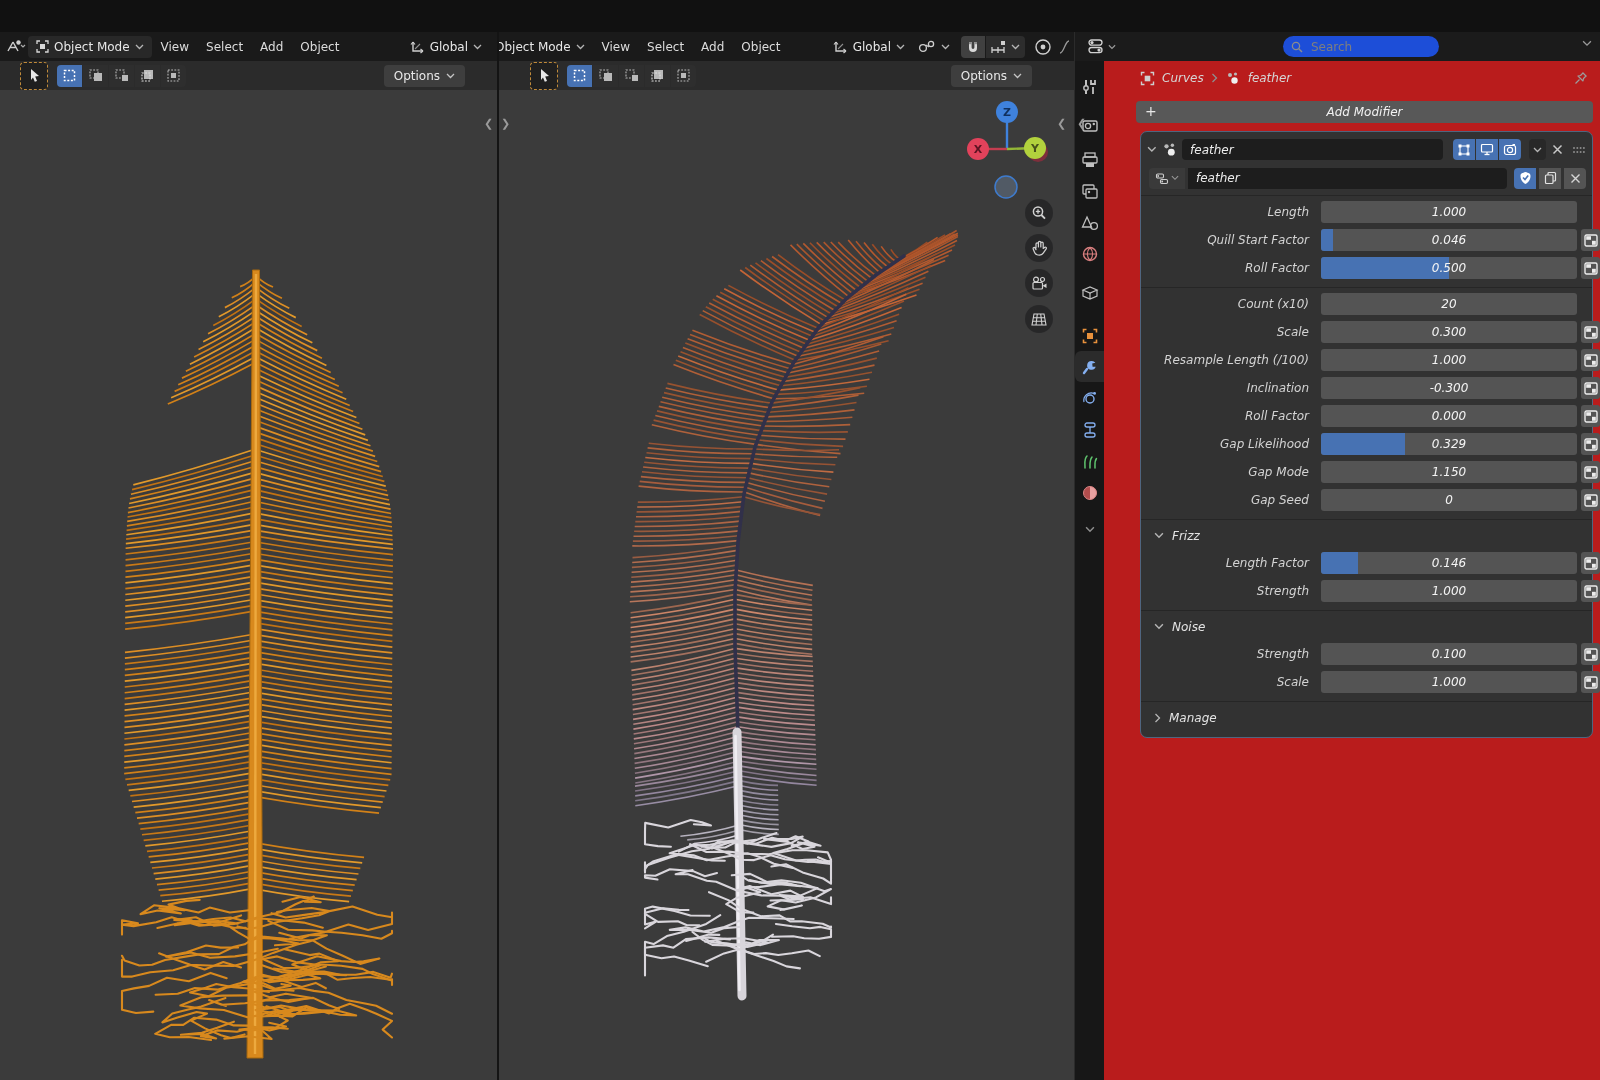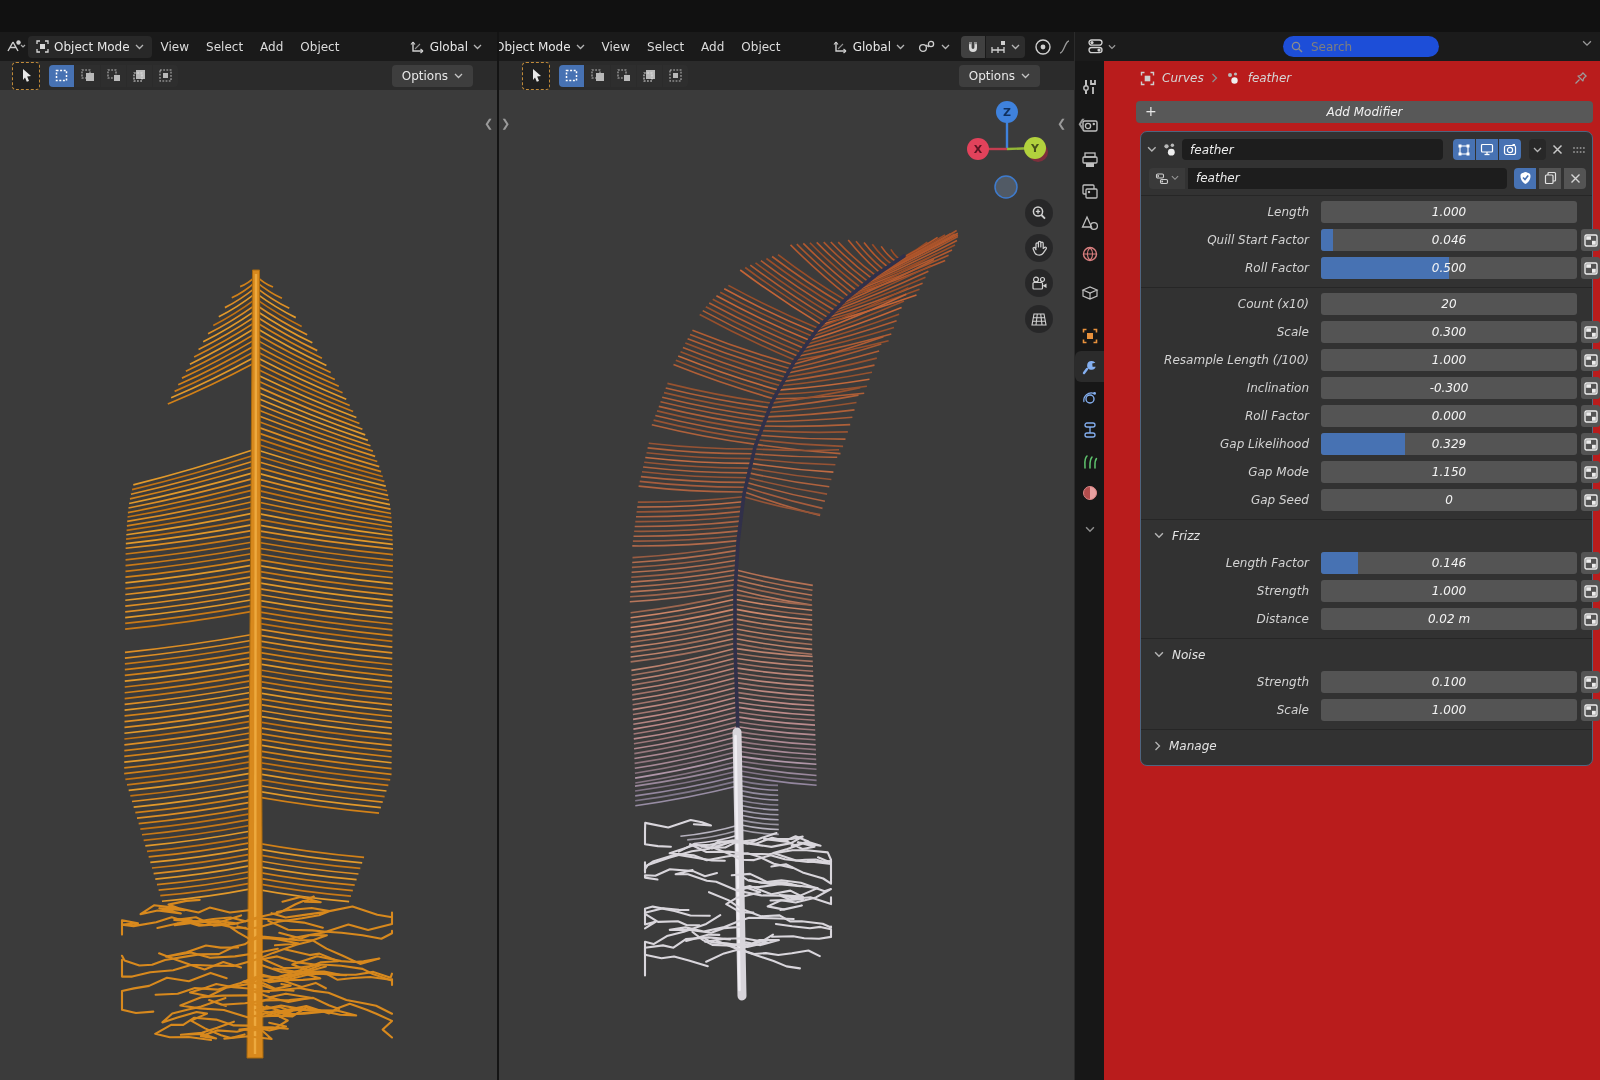--- a/index.html
+++ b/index.html
@@ -4,21 +4,21 @@
 <style>
   html,body{margin:0;padding:0;background:#111;}
   #root{position:relative;width:1600px;height:1080px;overflow:hidden;background:#2b2b2b;
         font-family:"DejaVu Sans",sans-serif;font-size:12px;color:#d8d8d8;margin-top:32px;}
   .vp{position:absolute;top:0;bottom:0;background:#3b3b3b;overflow:hidden;}
   #vp1{left:0;width:497px;} #vp2{left:499px;width:575px;}
   .vdiv{position:absolute;top:0;bottom:0;left:497px;width:2px;background:#141414;z-index:8;}
   .vph{position:absolute;top:0;left:0;right:0;height:29px;background:#1a1a1a;display:flex;
        align-items:center;padding:0 5px;gap:1px;z-index:6;white-space:nowrap;}
   .vptr{position:absolute;top:29px;left:0;right:0;height:29px;background:#2b2b2b;display:flex;
-        align-items:center;padding:0 12px;z-index:6;}
+        align-items:center;padding:0 20px;z-index:6;}
   .menu{padding:0 8px;color:#dcdcdc;}
   .hbtn{display:flex;align-items:center;gap:5px;background:#282828;border-radius:4px;height:22px;
         padding:0 8px;color:#e6e6e6;}
   .flat{background:transparent;}
   .chev{display:inline-block;}
   .push{margin-left:auto;}
   .toolbtn{width:26px;height:26px;border:1px dashed #c08a3a;border-radius:4px;background:#1f1f1f;
            display:flex;align-items:center;justify-content:center;}
   .seggroup{display:flex;margin-left:9px;gap:1px;}
   .seg{width:25px;height:22px;background:#2e2e2e;display:flex;align-items:center;justify-content:center;}
@@ -1249,34 +1249,20 @@
               </div>
               <span class="pinput">
                 <svg width="14" height="13" viewBox="0 0 14 13">
                   <rect x="1" y="1" width="12" height="11" rx="1.5" stroke="#ececec" stroke-width="1.4" fill="none"></rect>
                   <rect x="2.2" y="2.2" width="4.8" height="3.6" fill="#ececec"></rect>
                   <rect x="8" y="6.8" width="3.8" height="4" fill="#ececec"></rect>
                 </svg>
               </span>
               <span class="pdot"></span>
             </div>
-            <div class="prow">
-              <span class="plabel">Distance</span>
-              <div class="pfield">
-                <span class="pval">0.02 m</span>
-              </div>
-              <span class="pinput">
-                <svg width="14" height="13" viewBox="0 0 14 13">
-                  <rect x="1" y="1" width="12" height="11" rx="1.5" stroke="#ececec" stroke-width="1.4" fill="none"></rect>
-                  <rect x="2.2" y="2.2" width="4.8" height="3.6" fill="#ececec"></rect>
-                  <rect x="8" y="6.8" width="3.8" height="4" fill="#ececec"></rect>
-                </svg>
-              </span>
-              <span class="pdot"></span>
-            </div>
             <div class="msep"></div>
             <div class="shdr">
               <svg width="10" height="7" viewBox="0 0 9 6">
                 <polyline points="1,1 4.5,4.5 8,1" stroke="#b5b5b5" stroke-width="1.3" fill="none"></polyline>
               </svg>
               <span>Noise</span>
             </div>
             <div class="prow">
               <span class="plabel">Strength</span>
               <div class="pfield">

